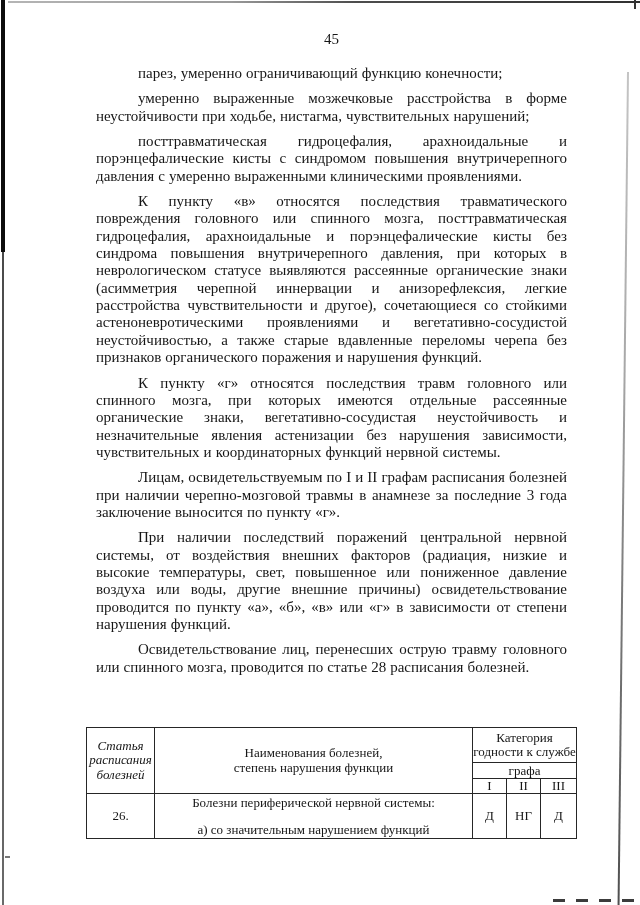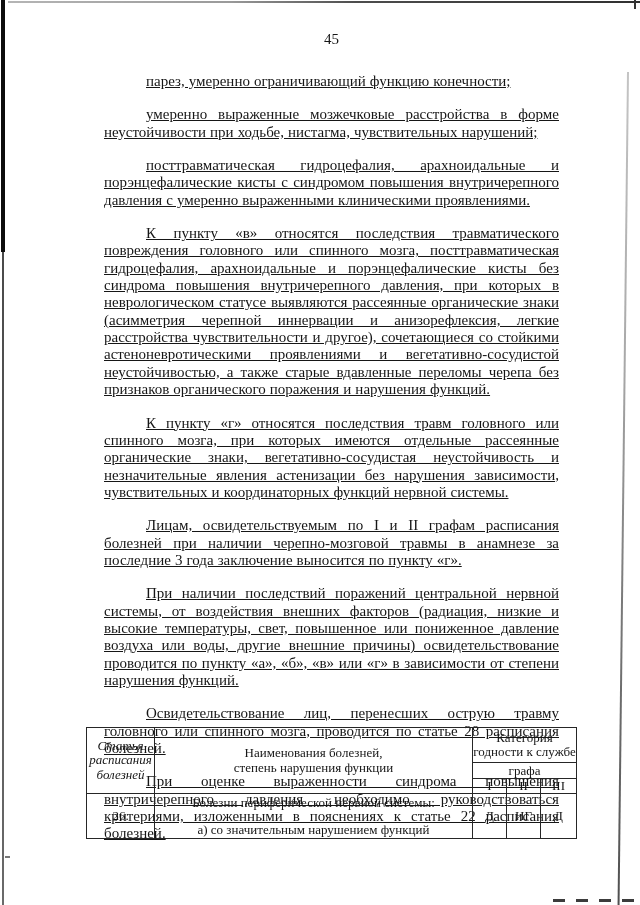--- a/index.html
+++ b/index.html
@@ -50,21 +50,21 @@
     text-align: center; font-size: 15px;
   }
 
   
   .body-text {
     position: absolute; top: 57px; left: 88px; width: 487px;
     font-size: 15px; line-height: 17.35px;
     text-align: justify;
     word-spacing: 0.02em;
   }
-  .body-text p { margin: 16px; text-indent: 42px; text-decoration: underline; }
+  .body-text p { margin: 8px; text-indent: 42px; }
 
   
   .diseases-table-wrap { position: absolute; top: 727px; left: 86px; }
   table.diseases-table {
     border-collapse: collapse;
     table-layout: fixed;
     width: 490px;
     font-size: 13px; line-height: 14px;
   }
   table.diseases-table td {
@@ -105,21 +105,20 @@
 
   <div class="body-text">
     <p>парез, умеренно ограничивающий функцию конечности;</p>
     <p>умеренно выраженные мозжечковые расстройства в форме неустойчивости при ходьбе, нистагма, чувствительных нарушений;</p>
     <p>посттравматическая гидроцефалия, арахноидальные и порэнцефалические кисты с синдромом повышения внутричерепного давления с умеренно выраженными клиническими проявлениями.</p>
     <p>К пункту «в» относятся последствия травматического повреждения головного или спинного мозга, посттравматическая гидроцефалия, арахноидальные и порэнцефалические кисты без синдрома повышения внутричерепного давления, при которых в неврологическом статусе выявляются рассеянные органические знаки (асимметрия черепной иннервации и анизорефлексия, легкие расстройства чувствительности и другое), сочетающиеся со стойкими астеноневротическими проявлениями и вегетативно-сосудистой неустойчивостью, а также старые вдавленные переломы черепа без признаков органического поражения и нарушения функций.</p>
     <p>К пункту «г» относятся последствия травм головного или спинного мозга, при которых имеются отдельные рассеянные органические знаки, вегетативно-сосудистая неустойчивость и незначительные явления астенизации без нарушения зависимости, чувствительных и координаторных функций нервной системы.</p>
     <p>Лицам, освидетельствуемым по I и II графам расписания болезней при наличии черепно-мозговой травмы в анамнезе за последние 3 года заключение выносится по пункту «г».</p>
     <p>При наличии последствий поражений центральной нервной системы, от воздействия внешних факторов (радиация, низкие и высокие температуры, свет, повышенное или пониженное давление воздуха или воды, другие внешние причины) освидетельствование проводится по пункту «а», «б», «в» или «г» в зависимости от степени нарушения функций.</p>
     <p>Освидетельствование лиц, перенесших острую травму головного или спинного мозга, проводится по статье 28 расписания болезней.</p>
-    <p>При оценке выраженности синдрома повышения внутричерепного давления необходимо руководствоваться критериями, изложенными в пояснениях к статье 22 расписания болезней.</p>
   </div>
 
   <div class="diseases-table-wrap">
     <table class="diseases-table">
       <colgroup>
         <col style="width:68px">
         <col style="width:318px">
         <col style="width:34px">
         <col style="width:34px">
         <col style="width:36px">

